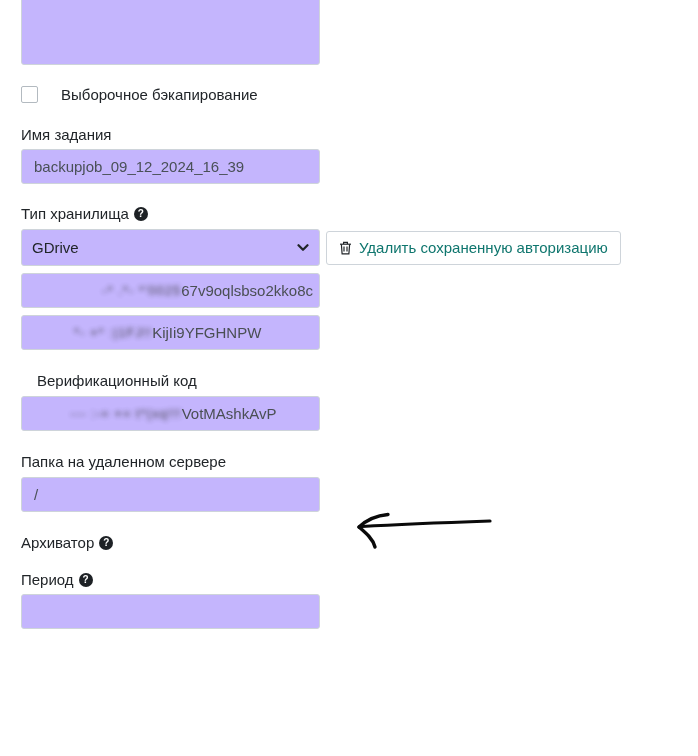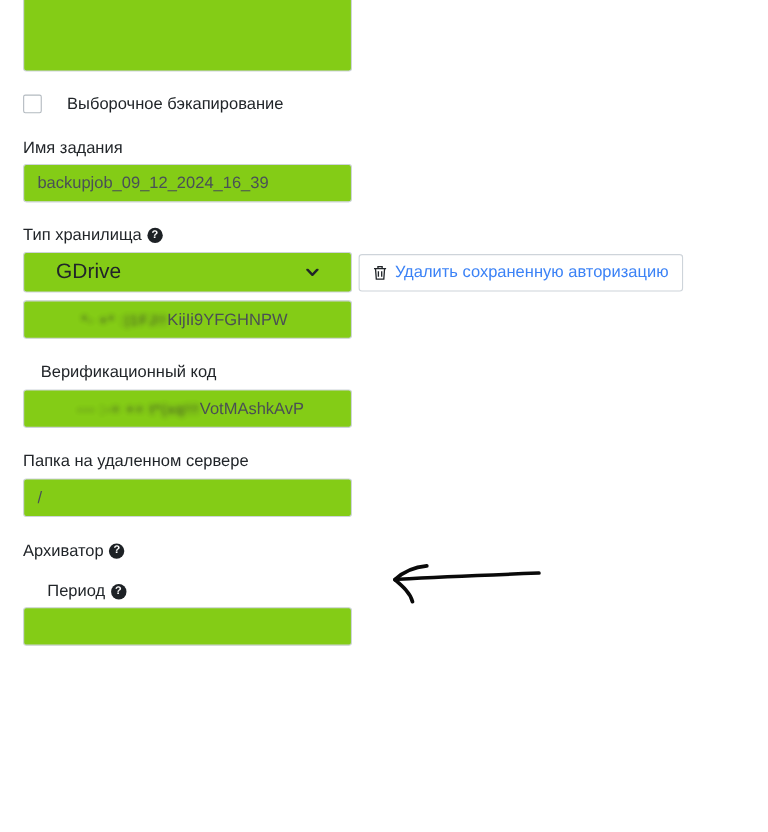--- a/index.html
+++ b/index.html
@@ -19,21 +19,21 @@
     position: absolute;
     top: 0; left: 0; right: 0; bottom: 0;
     padding-left: 21px;
     overflow: hidden;
   }
   .control {
     box-sizing: border-box;
     width: 299px;
     border: 1px solid #ced4da;
     border-radius: 3px;
-    background: #84cc16;
+    background: #c4b5fd;
     font-family: "Liberation Sans", sans-serif;
   }
   textarea.control {
     display: block;
     height: 107px;
     margin-top: -42px;
     resize: none;
     outline: none;
     padding: 6px 10px;
     font-size: 15px;
@@ -100,39 +100,39 @@
     opacity: 0.85;
     letter-spacing: 1px;
     font-size: 13px;
     color: #2b2b2b;
   }
   .select-like {
     height: 37px;
     display: flex;
     align-items: center;
     justify-content: space-between;
-    padding: 0 29px;
-    font-size: 19px;
+    padding: 0 10px;
+    font-size: 15px;
     color: #212529;
     cursor: pointer;
   }
   .row {
     display: flex;
     align-items: center;
     gap: 6px;
   }
   .btn {
     display: inline-flex;
     align-items: center;
     gap: 7px;
     box-sizing: border-box;
     border: 1px solid #ced4da;
     border-radius: 3px;
     background: #ffffff;
-    color: #3b82f6;
+    color: #0f766e;
     font-size: 15px;
     font-family: "Liberation Sans", sans-serif;
     padding: 0 12px;
     height: 34px;
     cursor: pointer;
     white-space: nowrap;
   }
   .btn-check { height: 32px; }
   .arrow-annotation {
     position: absolute;
@@ -182,20 +182,24 @@
           <path d="M8 5.6 v5"></path>
         </g>
       </svg>
       <span>Удалить сохраненную авторизацию</span>
     </button>
   </div>
 
   
 
   
+  <div class="control input-like" style="margin-top:7px; justify-content:flex-end;">
+    <span class="blurred">-* .*- *'0025</span>
+      <span>67v9oqlsbso2kko8c</span>
+  </div>
 
   
   <div class="control input-like" style="margin-top:7px; ">
     <span class="blurred" style="margin-left:40px;">*- +* :|1FJ!!</span>
       <span>KijIi9YFGHNPW</span>
   </div>
 
   
   <div class="lbl" style="margin-top:23px;margin-left:16px;">Верификационный код</div>
   <div class="control input-like" style="margin-top:8px; justify-content:center;">
@@ -207,21 +211,21 @@
   <div class="lbl" style="margin-top:23px;">Папка на удаленном сервере</div>
   <input class="control" style="margin-top: 8px;" type="text" value="/">
 
   
   <div class="lbl" style="margin-top:23px;">
     <span>Архиватор</span>
     <span class="help-icon">?</span>
   </div>
 
   
-  <div class="lbl" style="margin-top:22px;margin-left:22px;">
+  <div class="lbl" style="margin-top:22px;">
     <span>Период</span>
     <span class="help-icon">?</span>
   </div>
   <div class="control" style="margin-top:7px; height:35px;"></div>
 
 </div>
 
 <svg class="arrow-annotation" width="140" height="46" viewBox="0 0 140 46">
   <g stroke="#0a0a0a" fill="none" stroke-linecap="round">
     <path d="M138 17 C 95 18.5, 45 20.5, 10 22.5" stroke-width="3.2"></path>

